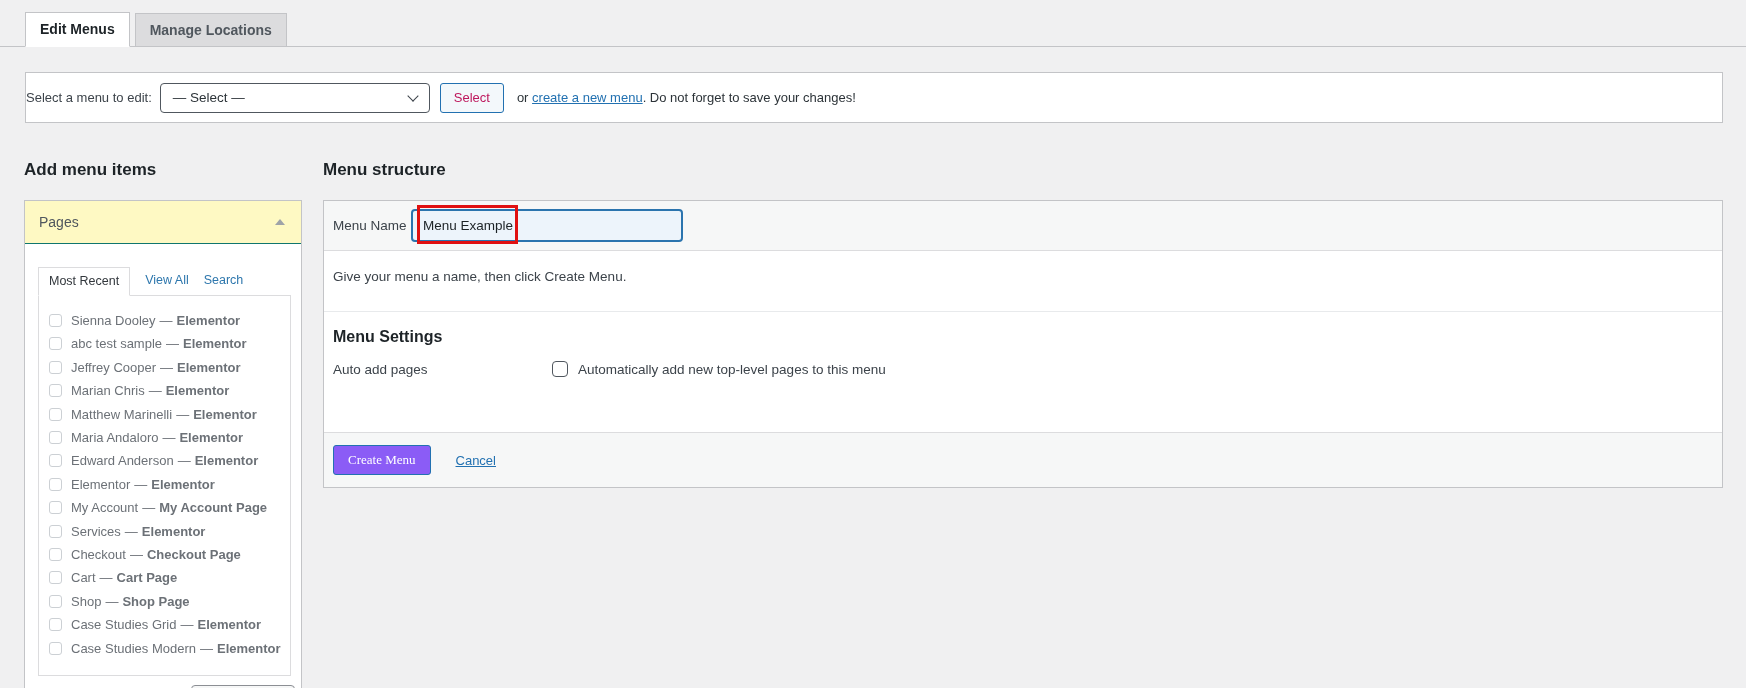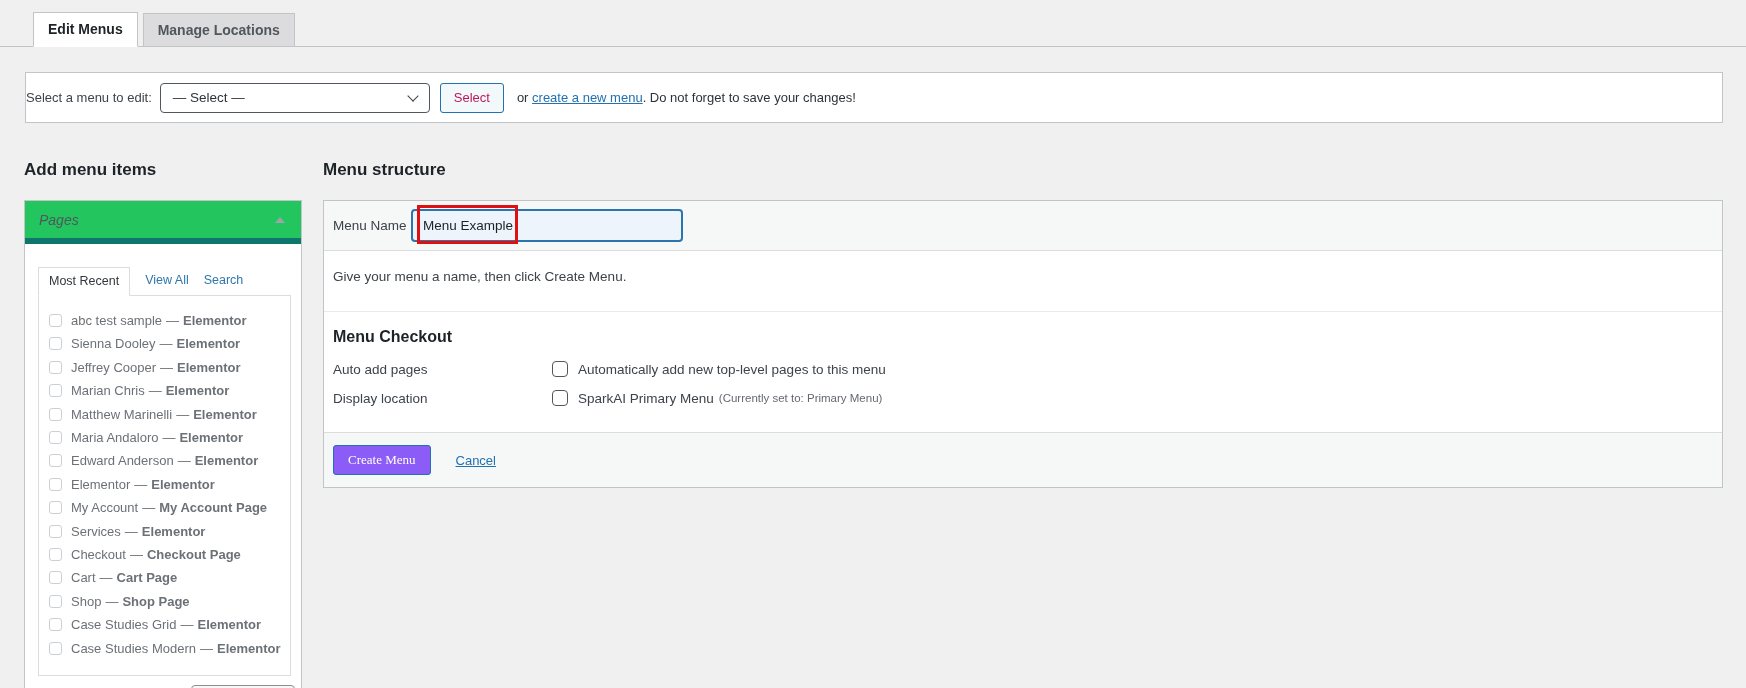--- a/index.html
+++ b/index.html
@@ -22,21 +22,20 @@
     display:inline-block; padding:8px 14px; margin-right:5px;
     border:1px solid #c3c4c7; border-bottom:none;
     background:#dcdcde; color:#50575e;
     font-size:14px; font-weight:700; text-decoration:none;
     position:relative;
   }
   .nav-tab.active{
     background:#fff; color:#1d2327;
     margin-bottom:-1px; border-bottom:1px solid #fff; z-index:2;
     padding-bottom:9px;
-    margin-left:8px;
   }
 
   
   .select-bar{
     position:absolute; left:25px; top:72px; width:1698px; height:51px;
     background:#fff; border:1px solid #c3c4c7;
     display:flex; align-items:center; 
     font-size:13px; color:#3c434a;
   }
   .combo{
@@ -65,23 +64,23 @@
   }
   .h-left{ left:24px; top:160px; }
   .h-right{ left:323px; top:160px; }
 
   
   .pages-panel{
     position:absolute; left:24px; top:200px; width:278px; height:500px;
     background:#fff; border:1px solid #c3c4c7;
   }
   .pages-header{
-    height:43px; background:#22c55e; border-bottom:6px solid #0f766e;
+    height:43px; background:#fef9c3; border-bottom:1px solid #0f766e;
     display:flex; align-items:center; justify-content:space-between;
-    padding:0 16px 0 14px; font-size:14px; color:#50575e; cursor:pointer;font-style:italic;
+    padding:0 16px 0 14px; font-size:14px; color:#50575e; cursor:pointer;
   }
   .tri-up{
     width:0; height:0; border-left:5px solid transparent;
     border-right:5px solid transparent; border-bottom:6px solid #9ea3a8;
   }
   .inner-tabs{
     margin:23px 12px 0 13px; display:flex; align-items:flex-end;
     font-size:12.5px; position:relative; z-index:2;text-align:right;
   }
   .inner-tab-active{
@@ -188,22 +187,22 @@
   </div>
 
   <div class="inner-tabs">
     <span class="inner-tab-active">Most Recent</span>
     <a class="inner-tab-link">View All</a>
     <a class="inner-tab-link">Search</a>
   </div>
 
   <div class="list-box">
     <ul>
+      <li><input type="checkbox" class="pg-check" style=""><span>Sienna Dooley</span><span class="sep">—</span><b>Elementor</b></li>
       <li><input type="checkbox" class="pg-check" style=""><span>abc test sample</span><span class="sep">—</span><b>Elementor</b></li>
-      <li><input type="checkbox" class="pg-check" style=""><span>Sienna Dooley</span><span class="sep">—</span><b>Elementor</b></li>
       <li><input type="checkbox" class="pg-check" style=""><span>Jeffrey Cooper</span><span class="sep">—</span><b>Elementor</b></li>
       <li><input type="checkbox" class="pg-check" style=""><span>Marian Chris</span><span class="sep">—</span><b>Elementor</b></li>
       <li><input type="checkbox" class="pg-check" style=""><span>Matthew Marinelli</span><span class="sep">—</span><b>Elementor</b></li>
       <li><input type="checkbox" class="pg-check" style=""><span>Maria Andaloro</span><span class="sep">—</span><b>Elementor</b></li>
       <li><input type="checkbox" class="pg-check" style=""><span>Edward Anderson</span><span class="sep">—</span><b>Elementor</b></li>
       <li><input type="checkbox" class="pg-check" style=""><span>Elementor</span><span class="sep">—</span><b>Elementor</b></li>
       <li><input type="checkbox" class="pg-check" style=""><span>My Account</span><span class="sep">—</span><b>My Account Page</b></li>
       <li><input type="checkbox" class="pg-check" style=""><span>Services</span><span class="sep">—</span><b>Elementor</b></li>
       <li><input type="checkbox" class="pg-check" style=""><span>Checkout</span><span class="sep">—</span><b>Checkout Page</b></li>
       <li><input type="checkbox" class="pg-check" style=""><span>Cart</span><span class="sep">—</span><b>Cart Page</b></li>
@@ -218,33 +217,27 @@
 <section class="menu-panel">
   <div class="name-row">
     <span class="name-label">Menu Name</span>
     <input class="menu-name-input" type="text" value="Menu Example" style="">
     <div class="red-box"></div>
   </div>
 
   <div class="helper-row">Give your menu a name, then click Create Menu.</div>
 
   <div class="settings">
-    <h3>Menu Checkout</h3>
+    <h3>Menu Settings</h3>
 
     <div class="setting-row">
       <span class="setting-label">Auto add pages</span>
       <input type="checkbox" class="set-check" style="">
       <span>Automatically add new top-level pages to this menu</span>
     </div>
 
-    <div class="setting-row">
-      <span class="setting-label">Display location</span>
-      <input type="checkbox" class="set-check" style="">
-      <span>SparkAI Primary Menu</span>
-      <span class="note">(Currently set to: Primary Menu)</span>
-    </div>
   </div>
 
   <div class="panel-footer">
     <button class="create-btn">Create Menu</button>
     <a class="link cancel-link">Cancel</a>
   </div>
 </section>
 
 </body></html>

